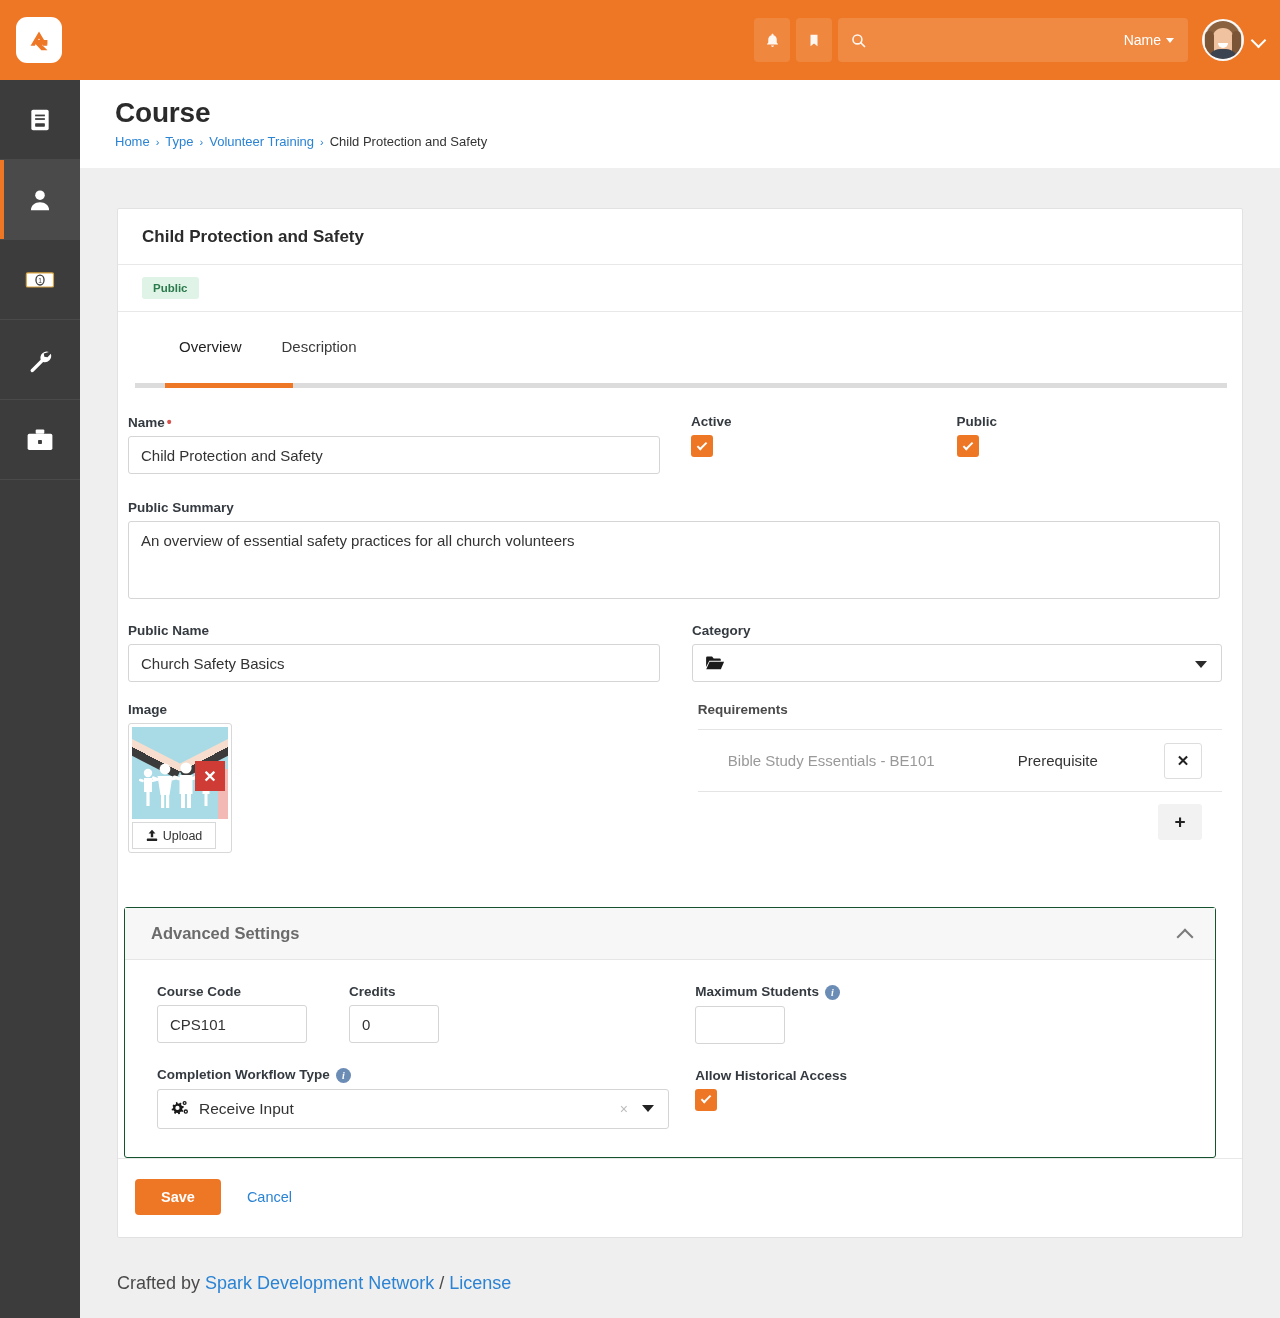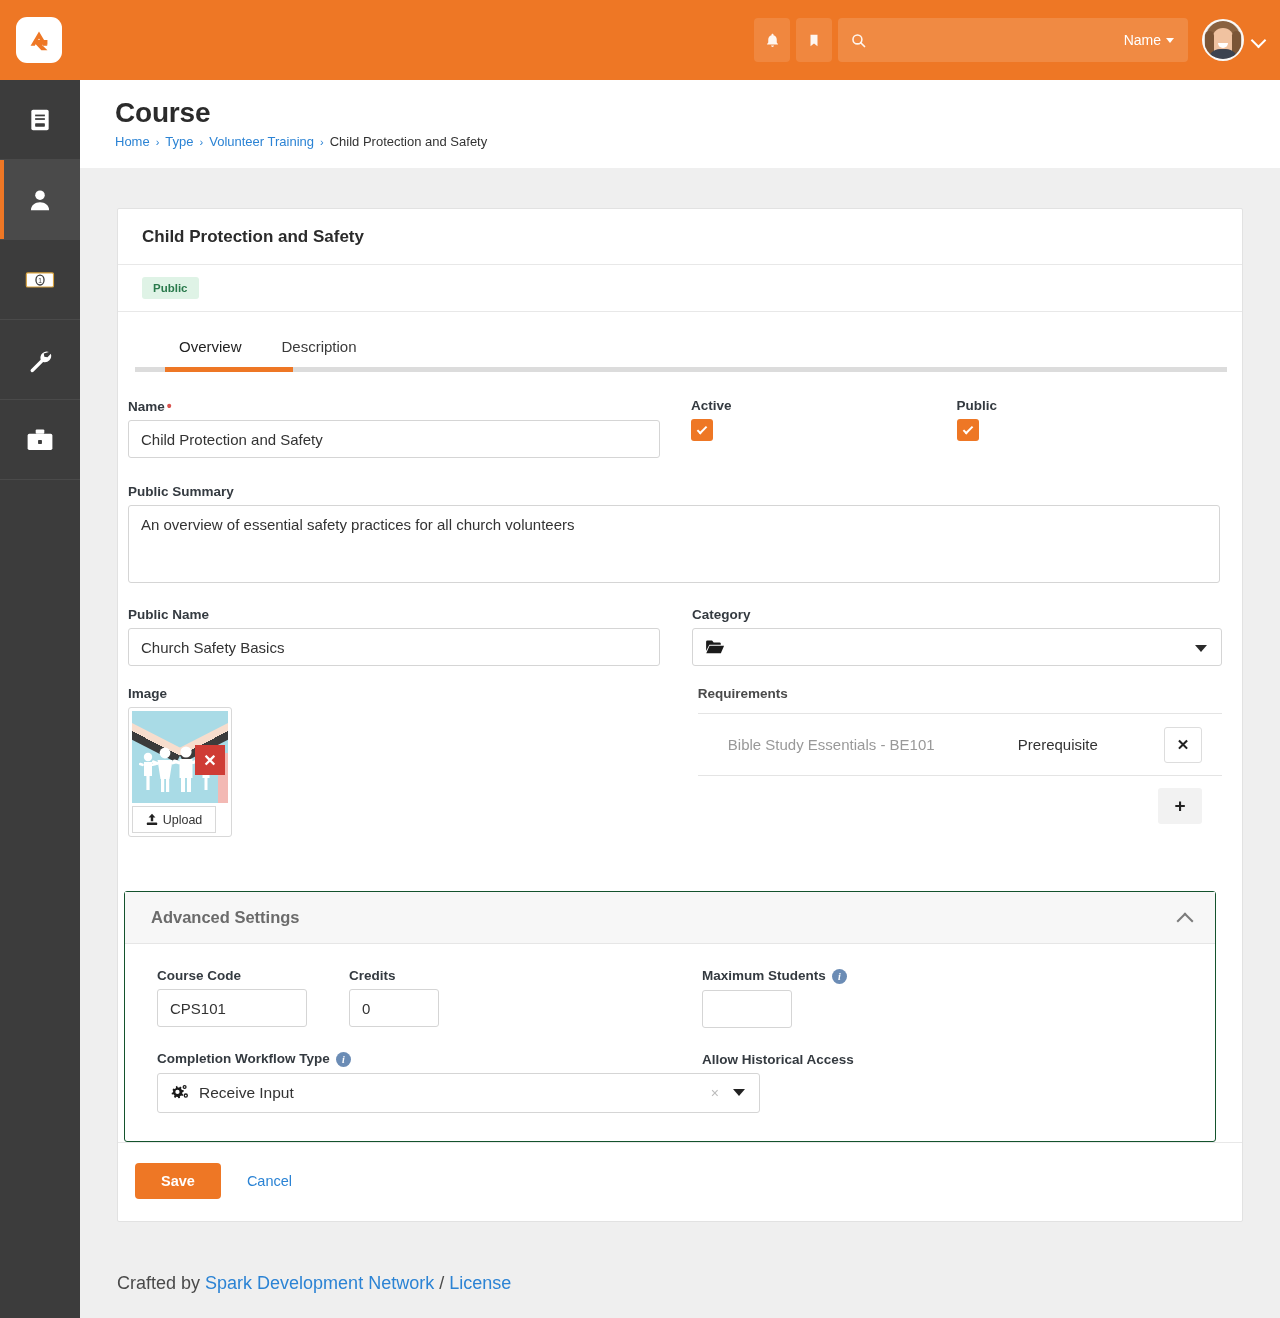--- a/index.html
+++ b/index.html
@@ -121,21 +121,21 @@
   .card-title { font-size: 17px; font-weight: bold; color: #2b2b2b; }
   .badge-row { padding: 12px 24px; border-bottom: 1px solid #e8e8e8; }
   .badge {
     display: inline-block; background: #dff3e6; color: #2a7a4c;
     font-size: 11.5px; padding: 5px 11px; border-radius: 3px; font-weight: bold;
   }
 
   .tabs-wrap { padding: 22px 0 0 17px; }
   .tabs { display: flex; gap: 8px; padding-left: 28px; }
   .tab {
-    font-size: 15px; color: #3a3a3a; padding: 4px 16px 12px 16px; cursor: pointer;
+    font-size: 15px; color: #3a3a3a; padding: 4px 16px 28px 16px; cursor: pointer;
   }
   .tab.active { color: #1f1f1f; }
   .tabline {
     position: relative; height: 5px; background: #dcdcdc; margin: 0 0 0 0;
     width: 1092px;
   }
   .tabline-fill {
     position: absolute; left: 30px; top: 0; width: 128px; height: 5px; background: #ee7725;
   }
 
@@ -265,21 +265,21 @@
     font-size: 15px; color: #333; background: #fff; outline: none;
     font-family: "Liberation Sans", sans-serif;
   }
   .info-i {
     display: inline-flex; width: 15px; height: 15px; border-radius: 50%;
     background: #6b8cb5; color: #fff; font-size: 10px; font-weight: bold;
     align-items: center; justify-content: center; margin-left: 6px;
     vertical-align: middle; font-style: italic; font-family: "Liberation Serif", serif;
   }
   .wf-select {
-    width: 603px; height: 40px; border: 1px solid #d5d5d5; border-radius: 3px;
+    width: 512px; height: 40px; border: 1px solid #d5d5d5; border-radius: 3px;
     background: #fff; display: flex; align-items: center; padding: 0 12px;
     position: relative; gap: 10px;
   }
   .wf-text { font-size: 15.5px; color: #333; }
   .wf-x { position: absolute; right: 40px; color: #bbb; font-size: 14px; }
   .wf-caret {
     position: absolute; right: 14px; width: 0; height: 0;
     border-left: 6px solid transparent; border-right: 6px solid transparent;
     border-top: 7px solid #222;
   }

